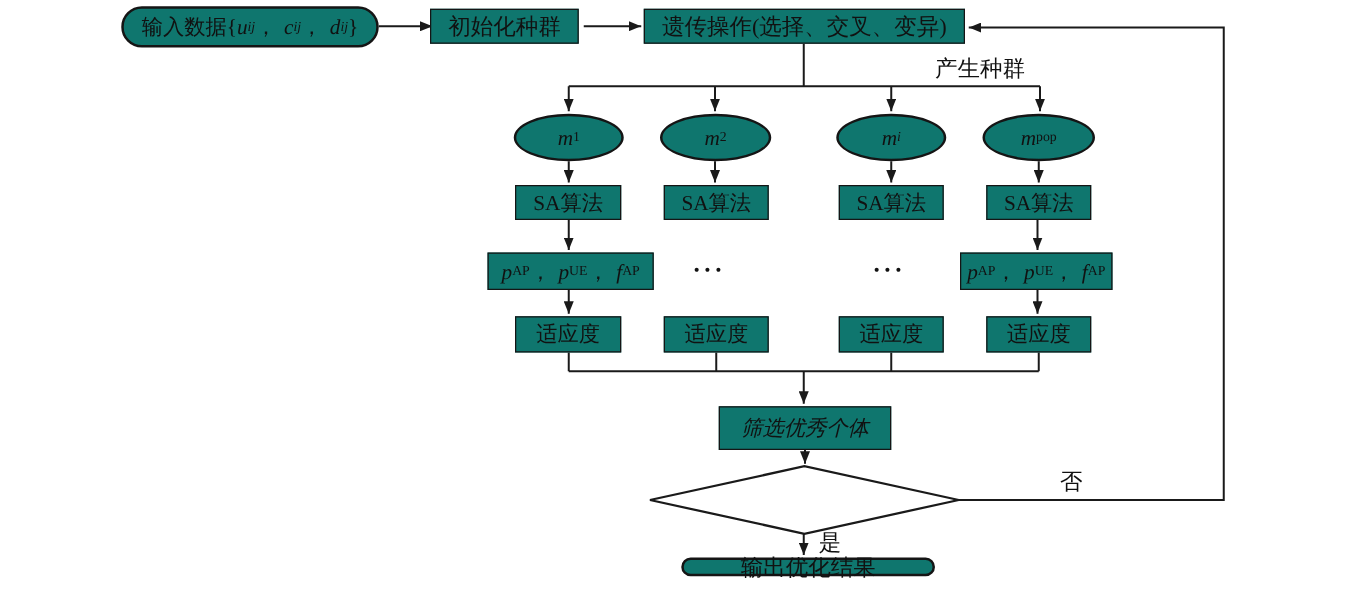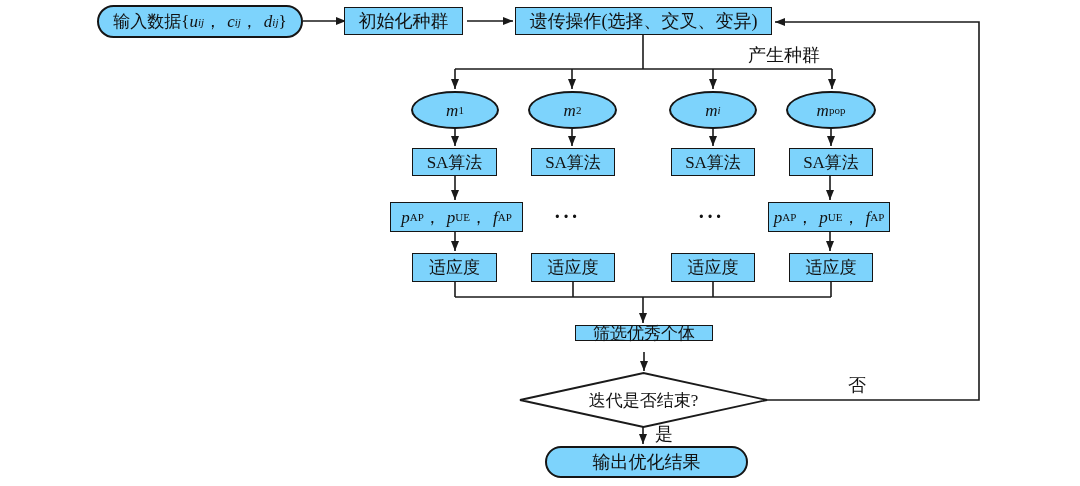--- a/index.html
+++ b/index.html
@@ -3,21 +3,21 @@
 <meta charset="utf-8">
 <style>
   html,body{margin:0;padding:0;background:#fff;}
   .stage{
     position:relative;width:1080px;height:486px;background:#ffffff;overflow:hidden;
     font-family:"Liberation Serif","DejaVu Serif",serif;color:#111;
   }
   .wires{position:absolute;left:0;top:0;pointer-events:none;}
   .node{
     position:absolute;display:flex;align-items:center;justify-content:center;
-    background:#7dd3fc;border:1.8px solid #151515;box-sizing:border-box;
+    background:#0f766e;border:1.8px solid #151515;box-sizing:border-box;
     font-size:17px;line-height:1;white-space:nowrap;
   }
   .stadium{border-radius:17px;border-width:2px;}
   .ellipse{border-radius:50%;border-width:2.2px;}
   .plain{border:none;background:transparent;font-size:18px;}
   .dots{border:none;background:transparent;font-size:20px;font-weight:bold;letter-spacing:2px;}
   .v{font-style:italic;font-family:"Liberation Serif","DejaVu Serif",serif;}
   sub,sup{font-size:11px;line-height:0;}
   sub{vertical-align:-4px;}
   sup{vertical-align:6px;}
@@ -156,32 +156,29 @@
   <div class="node" style="left:531px;top:253px;width:84px;height:29px;">
     <span>适应度</span>
   </div>
   <div class="node" style="left:671px;top:253px;width:84px;height:29px;">
     <span>适应度</span>
   </div>
   <div class="node" style="left:789px;top:253px;width:84px;height:29px;">
     <span>适应度</span>
   </div>
 
-  <div class="node" style="left:575px;top:325px;width:138px;height:16px;">
+  <div class="node" style="left:575px;top:325px;width:138px;height:35px;font-style:italic;">
     <span>筛选优秀个体</span>
   </div>
 
-  <div class="node plain" style="left:520px;top:387px;width:247px;height:26px;font-size:17px;">
-    <span>迭代是否结束?</span>
-  </div>
 
   <div class="node plain" style="left:843px;top:374px;width:28px;height:22px;">
     <span>否</span>
   </div>
   <div class="node plain" style="left:650px;top:423px;width:28px;height:22px;">
     <span>是</span>
   </div>
 
-  <div class="node stadium" style="left:545px;top:446px;width:203px;height:32px;font-size:18px;">
+  <div class="node stadium" style="left:545px;top:446px;width:203px;height:15px;font-size:18px;">
     <span>输出优化结果</span>
   </div>
 
 </div>
 
 </body></html>

